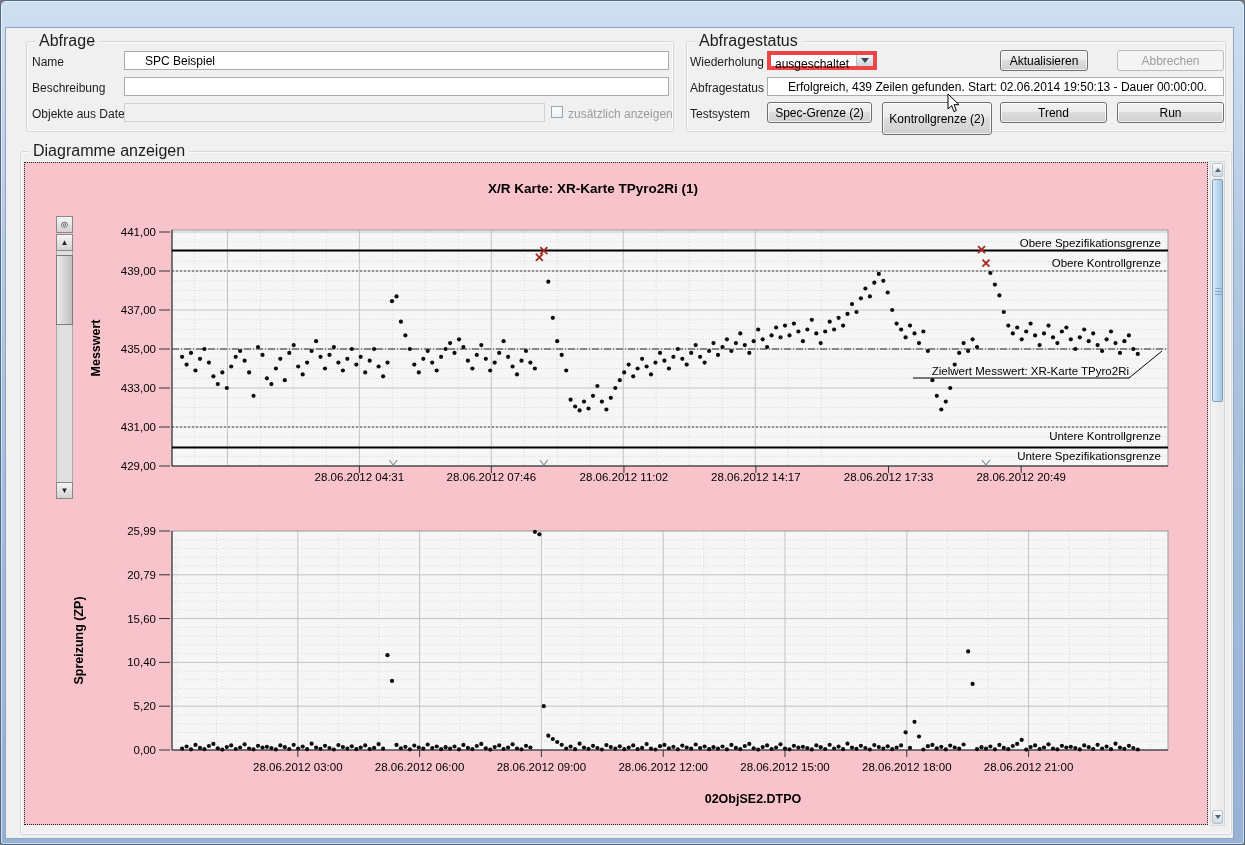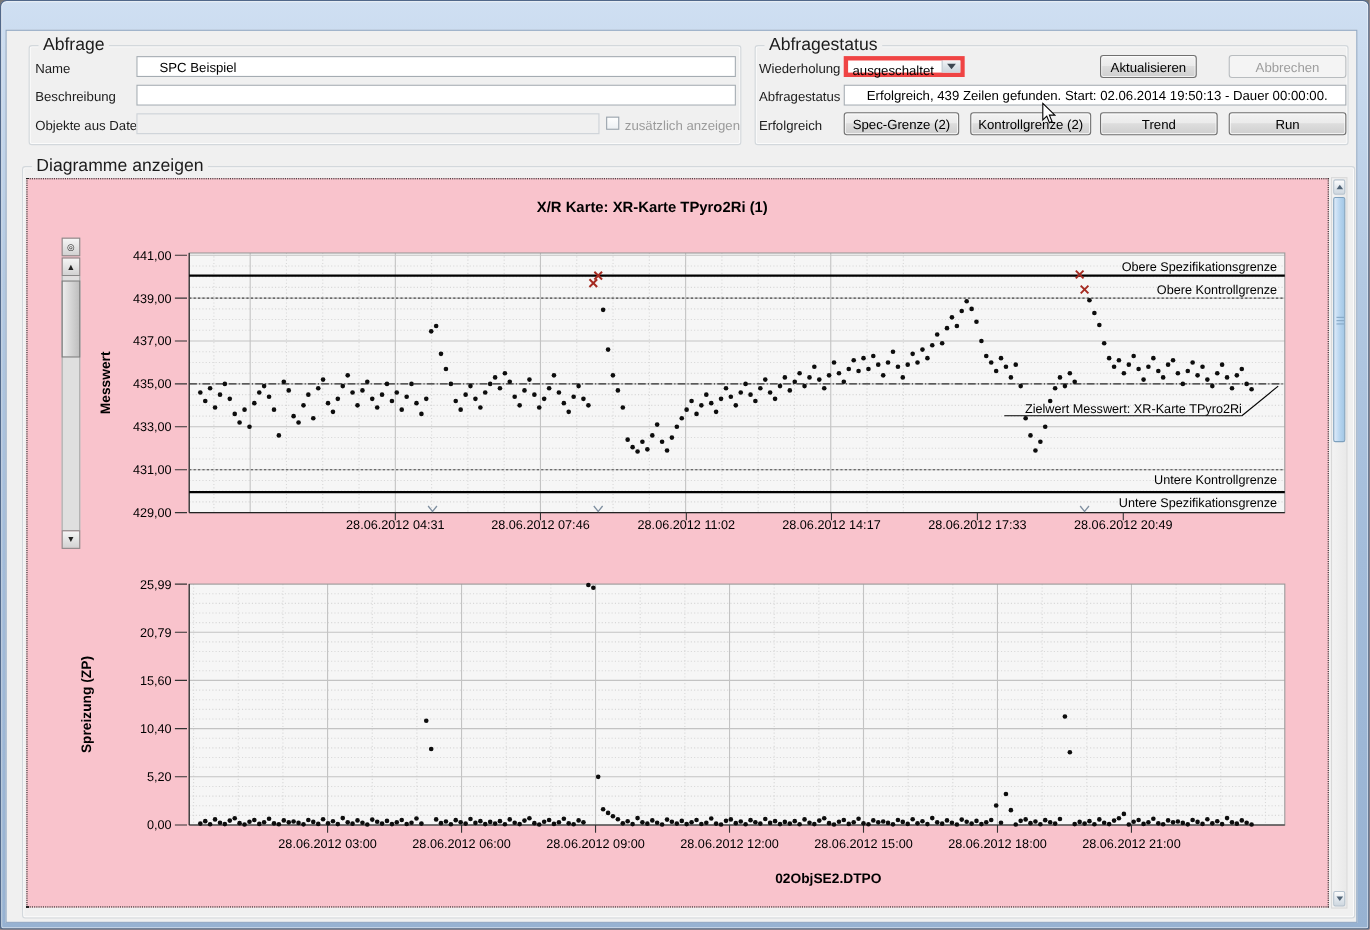--- a/index.html
+++ b/index.html
@@ -83,23 +83,23 @@
     </div>
     <div class="lbl" style="left:684px;top:27px;">Wiederholung</div>
     <div class="combo" style="left:761px;top:23px;width:110px;height:19px;">
       <span class="val">ausgeschaltet</span>
       <span class="drop"></span>
     </div>
     <div class="btn" style="left:994px;top:22px;width:88px;height:21px;">Aktualisieren</div>
     <div class="btn disabled" style="left:1111px;top:22px;width:107px;height:21px;">Abbrechen</div>
     <div class="lbl" style="left:684px;top:53px;">Abfragestatus</div>
     <div class="tb" style="left:761px;top:49px;width:457px;height:19px;">Erfolgreich, 439 Zeilen gefunden. Start: 02.06.2014 19:50:13 - Dauer 00:00:00.</div>
-    <div class="lbl" style="left:684px;top:79px;">Erfolgreich</div>
+    <div class="lbl" style="left:684px;top:79px;">Testsystem</div>
     <div class="btn" style="left:761px;top:74px;width:105px;height:21px;">Spec-Grenze (2)</div>
-    <div class="btn" style="left:876px;top:74px;width:110px;height:21px;">Kontrollgrenze (2)</div>
+    <div class="btn" style="left:876px;top:74px;width:110px;height:33px;">Kontrollgrenze (2)</div>
     <div class="btn" style="left:994px;top:74px;width:107px;height:21px;">Trend</div>
     <div class="btn" style="left:1111px;top:74px;width:107px;height:21px;">Run</div>
 
     <div class="groupbox" style="left:14px;top:123px;width:1212px;height:684px;">
       <span class="grouplabel">Diagramme anzeigen</span>
     </div>
 
     <div class="pinkpanel">
       <svg id="charts-svg" class="chartsvg" width="1182" height="661" viewBox="0 0 1182 661">
           <g>

